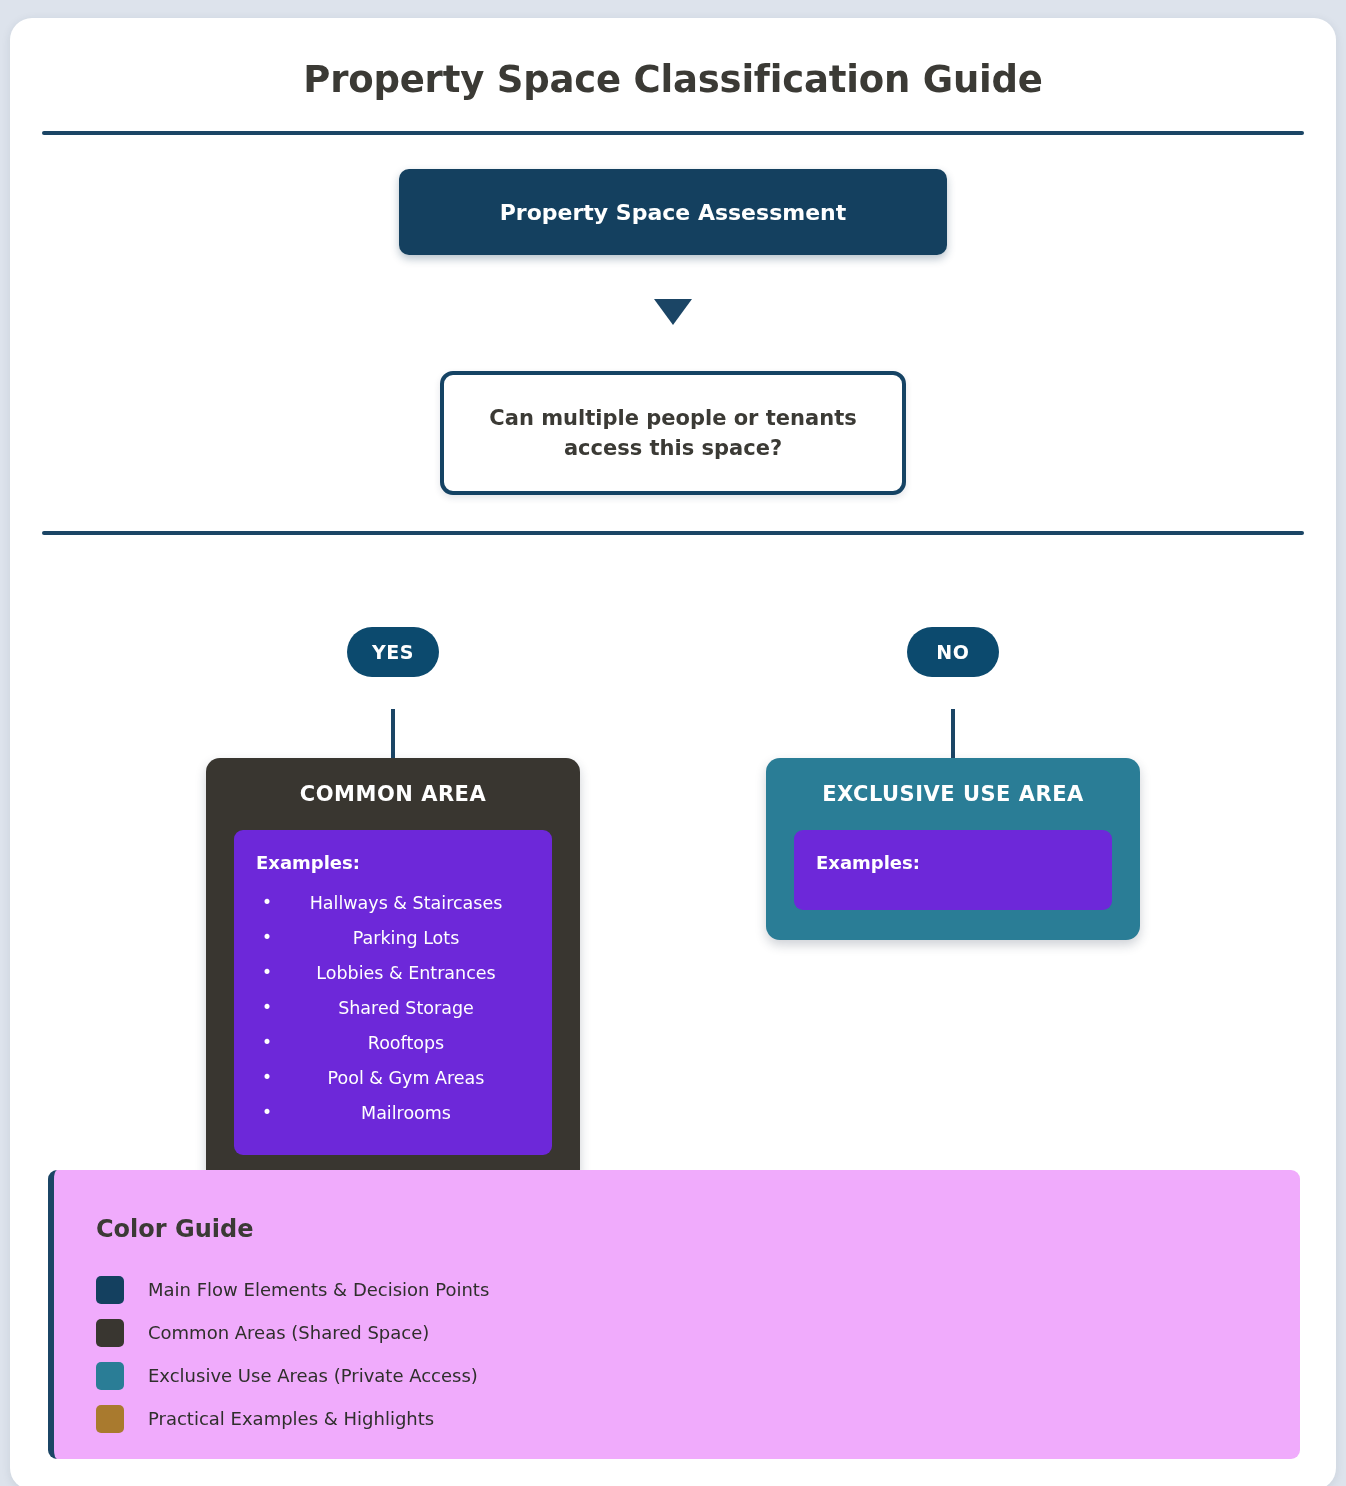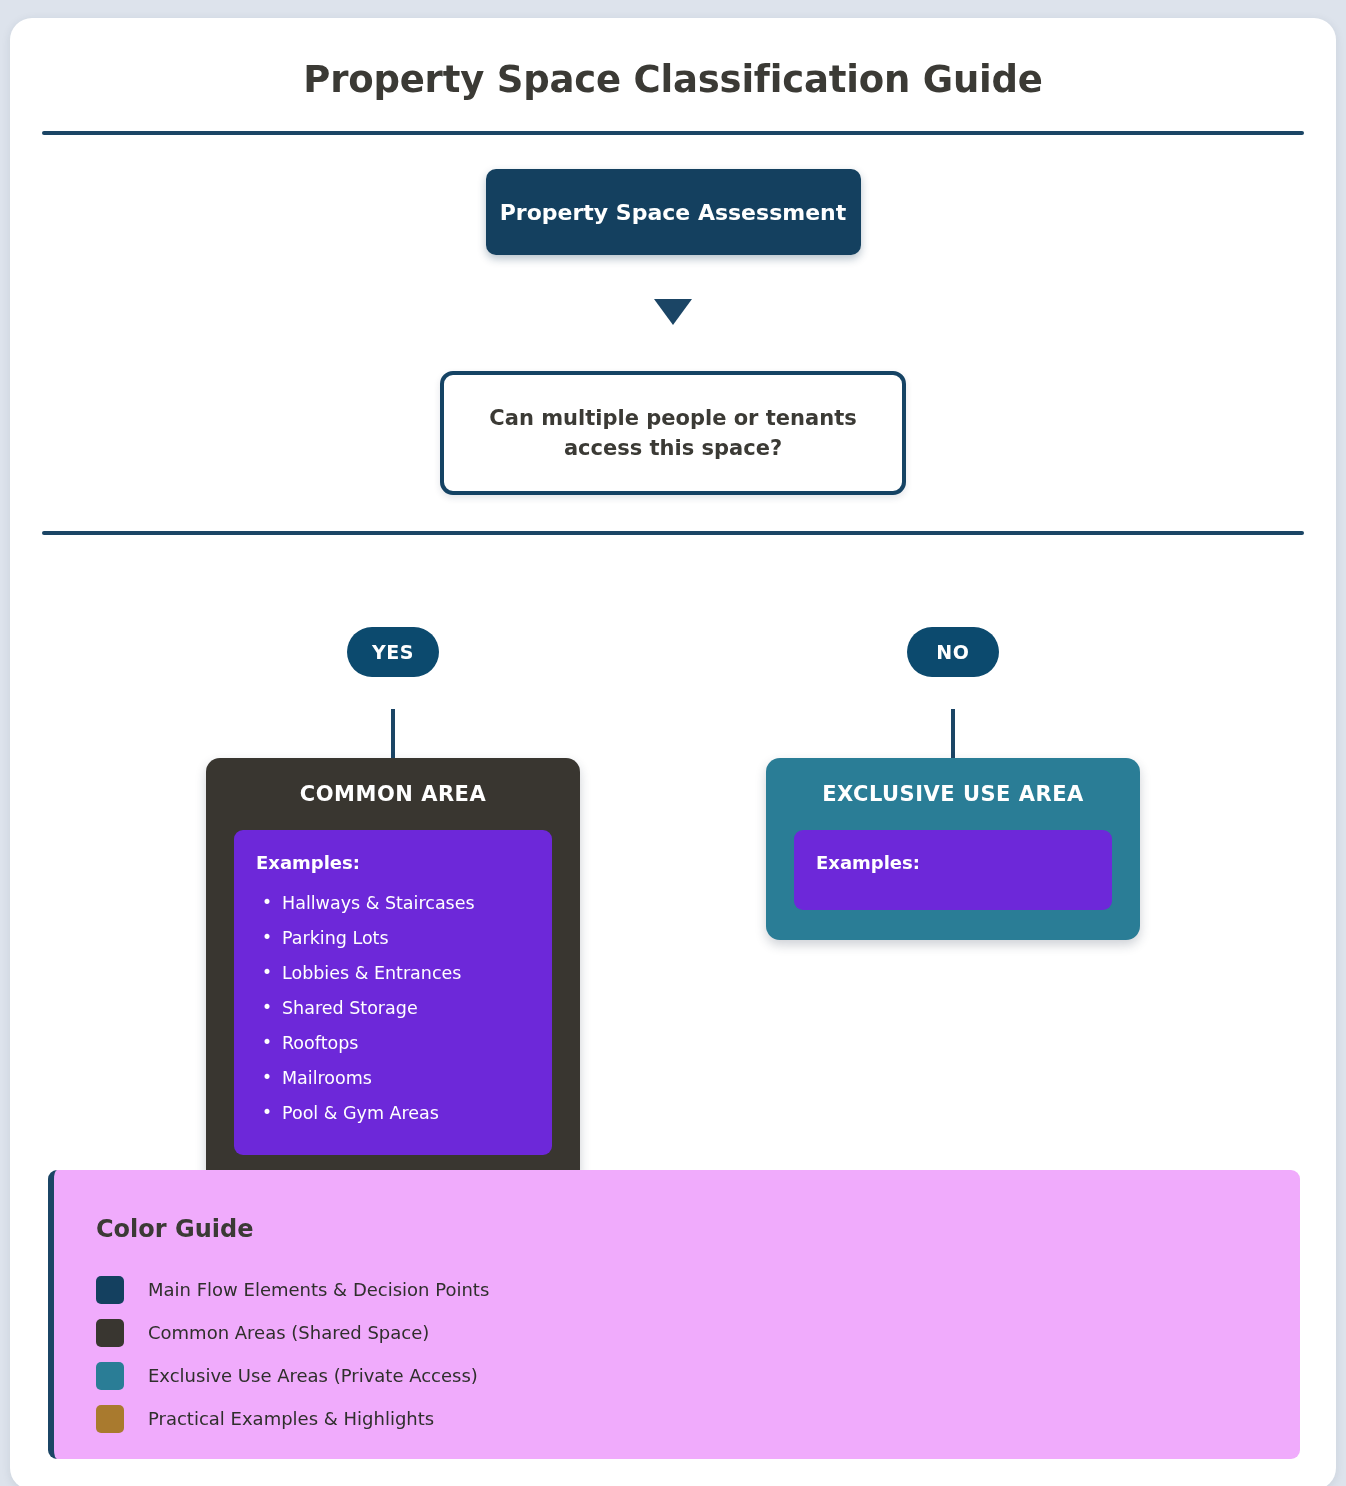--- a/index.html
+++ b/index.html
@@ -48,21 +48,21 @@
 
   
   .flow-top {
     display: flex;
     flex-direction: column;
     align-items: center;
     padding-top: 34px;
   }
 
   .start-node {
-    width: 375px;
+    width: 548px;
     height: 86px;
     background: #14405f;
     border-radius: 10px;
     color: #ffffff;
     font-size: 22px;
     font-weight: bold;
     display: flex;
     align-items: center;
     justify-content: center;
     box-shadow: 0 4px 9px rgba(20,55,85,0.30);
@@ -161,20 +161,21 @@
 
   .examples-label {
     color: #ffffff;
     font-size: 18px;
     font-weight: bold;
     margin-bottom: 13px;
   }
 
   .examples-list {
     list-style: none;
+    text-align: center;
   }
 
   .examples-list li {
     color: #ffffff;
     font-size: 17.5px;
     line-height: 1.2;
     padding: 7px 0 7px 26px;
     position: relative;
   }
 
@@ -256,22 +257,22 @@
       <div class="outcome-card common">
         <div class="outcome-title">COMMON AREA</div>
         <div class="examples-box">
           <div class="examples-label">Examples:</div>
           <ul class="examples-list">
             <li>Hallways &amp; Staircases</li>
             <li>Parking Lots</li>
             <li>Lobbies &amp; Entrances</li>
             <li>Shared Storage</li>
             <li>Rooftops</li>
+            <li>Pool &amp; Gym Areas</li>
             <li>Mailrooms</li>
-            <li>Pool &amp; Gym Areas</li>
           </ul>
         </div>
       </div>
     </div>
 
     <div class="branch">
       <div class="branch-badge">NO</div>
       <div class="connector"></div>
       <div class="outcome-card exclusive">
         <div class="outcome-title">EXCLUSIVE USE AREA</div>

